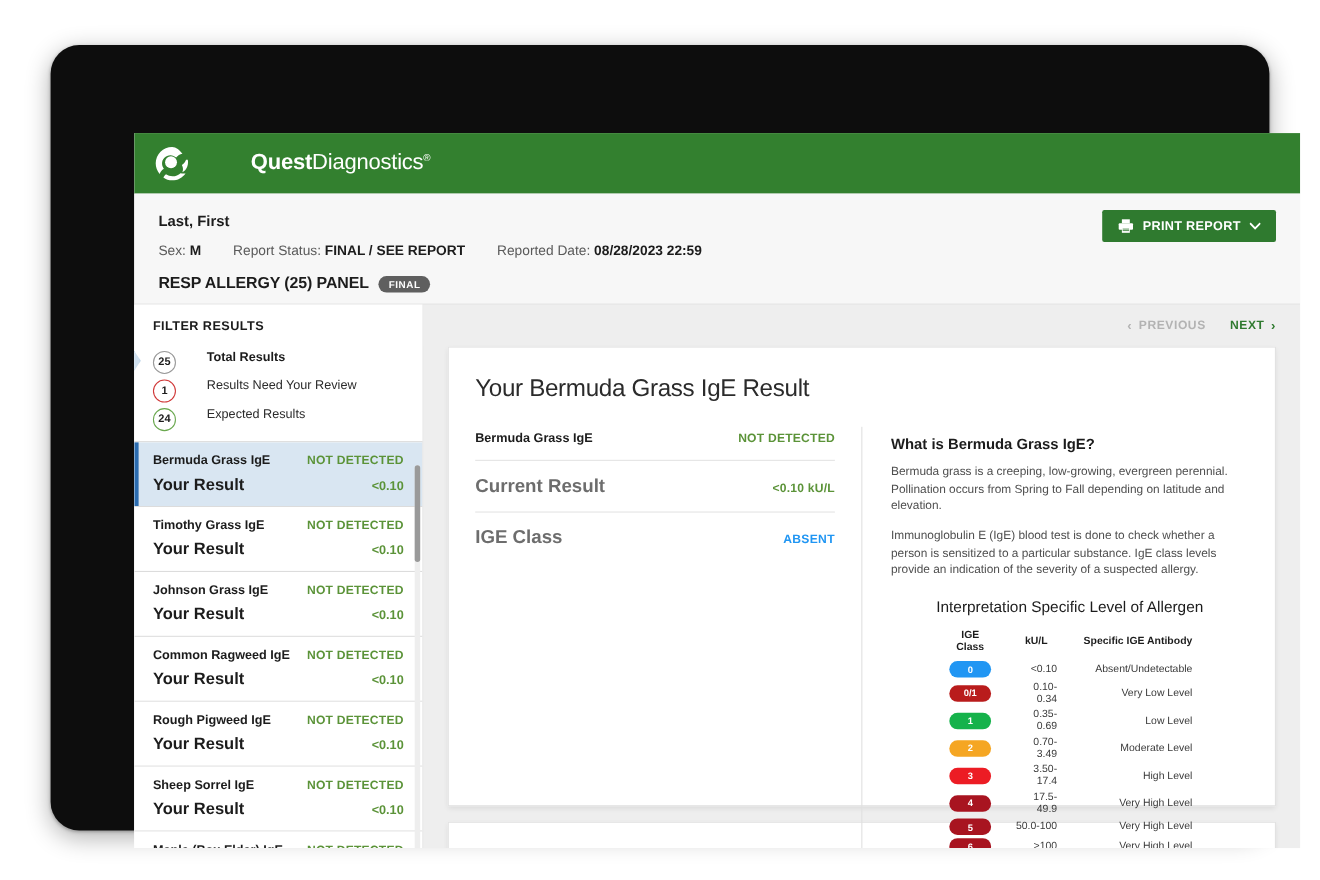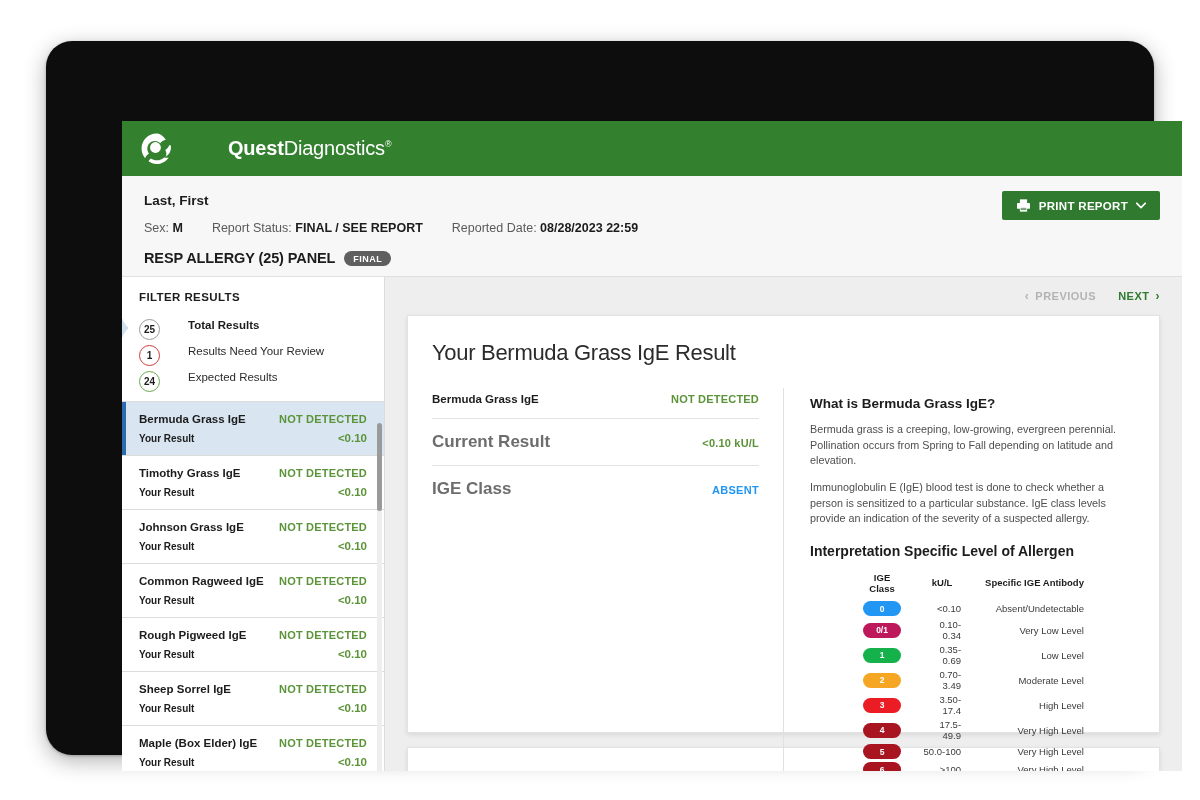--- a/index.html
+++ b/index.html
@@ -126,21 +126,21 @@
   }
   .result-item.selected { background: #d9e6f2; }
   .result-item.selected::before {
     content: ""; position: absolute; left: 0; top: 0; bottom: 0;
     width: 4px; background: #2b6cb0;
   }
   .ri-line { display: flex; justify-content: space-between; align-items: baseline; }
   .ri-name { font-size: 11.5px; font-weight: bold; color: #1c1c1c; }
   .ri-status { font-size: 11px; font-weight: bold; color: #5b9338; letter-spacing: 0.2px; }
   .ri-sub { margin-top: 7px; }
-  .ri-sublabel { font-size: 10px; font-weight: bold; color: #1c1c1c; }
+  .ri-sublabel { font-size: 15px; font-weight: bold; color: #1c1c1c; }
   .ri-value { font-size: 11.5px; font-weight: bold; color: #5b9338; }
 
   #sidebar-scrollbar {
     position: absolute; right: 2px; top: 146px;
     width: 5px; height: 390px; background: #eeeeee; border-radius: 3px;
   }
   #sidebar-scrollthumb {
     position: absolute; left: 0; top: 0;
     width: 5px; height: 88px; background: #9a9a9a; border-radius: 3px;
   }
@@ -188,22 +188,22 @@
   .res-value-blue { font-size: 11px; font-weight: bold; color: #2196f3; letter-spacing: 0.3px; }
 
   #right-column {
     flex: 1; border-left: 1px solid #e0e0e0;
     padding: 8px 24px 0 26px;
   }
   #info-heading { font-size: 13.5px; font-weight: bold; color: #1c1c1c; margin-bottom: 11px; }
   .info-para { font-size: 10.8px; line-height: 1.45; color: #4e4e4e; margin-bottom: 11px; }
 
   #interpretation-title {
-    font-size: 14px; font-weight: bold; color: #1c1c1c;
-    text-align: left; margin: 16px 0 13px 0;
+    font-size: 14px; font-weight: normal; color: #1c1c1c;
+    text-align: center; margin: 16px 0 13px 0;
   }
   #interpretation-table { margin: 0 auto; border-collapse: collapse; }
   #interpretation-table th {
     font-size: 9.5px; font-weight: bold; color: #1c1c1c;
     padding: 0 10px 6px 10px; text-align: center;
   }
   #interpretation-table th.left-th { text-align: left; padding-left: 14px; }
   #interpretation-table td { padding: 1.5px 10px; font-size: 9.5px; color: #3a3a3a; vertical-align: middle; }
   #interpretation-table td.c-class { text-align: center; width: 62px; }
   #interpretation-table td.c-range { text-align: right; width: 58px; }
@@ -424,21 +424,21 @@
                     <th class="left-th">Specific IGE Antibody</th>
                   </tr>
                 </thead>
                 <tbody id="interp-body">
                     <tr>
                       <td class="c-class"><span class="class-pill" style="background: rgb(33, 150, 243);">0</span></td>
                       <td class="c-range">&lt;0.10</td>
                       <td class="c-desc">Absent/Undetectable</td>
                     </tr>
                     <tr>
-                      <td class="c-class"><span class="class-pill" style="background: #be185d;">0/1</span></td>
+                      <td class="c-class"><span class="class-pill" style="background: #b91c1c;">0/1</span></td>
                       <td class="c-range">0.10-0.34</td>
                       <td class="c-desc">Very Low Level</td>
                     </tr>
                     <tr>
                       <td class="c-class"><span class="class-pill" style="background: rgb(21, 178, 75);">1</span></td>
                       <td class="c-range">0.35-0.69</td>
                       <td class="c-desc">Low Level</td>
                     </tr>
                     <tr>
                       <td class="c-class"><span class="class-pill" style="background: rgb(245, 166, 35);">2</span></td>

